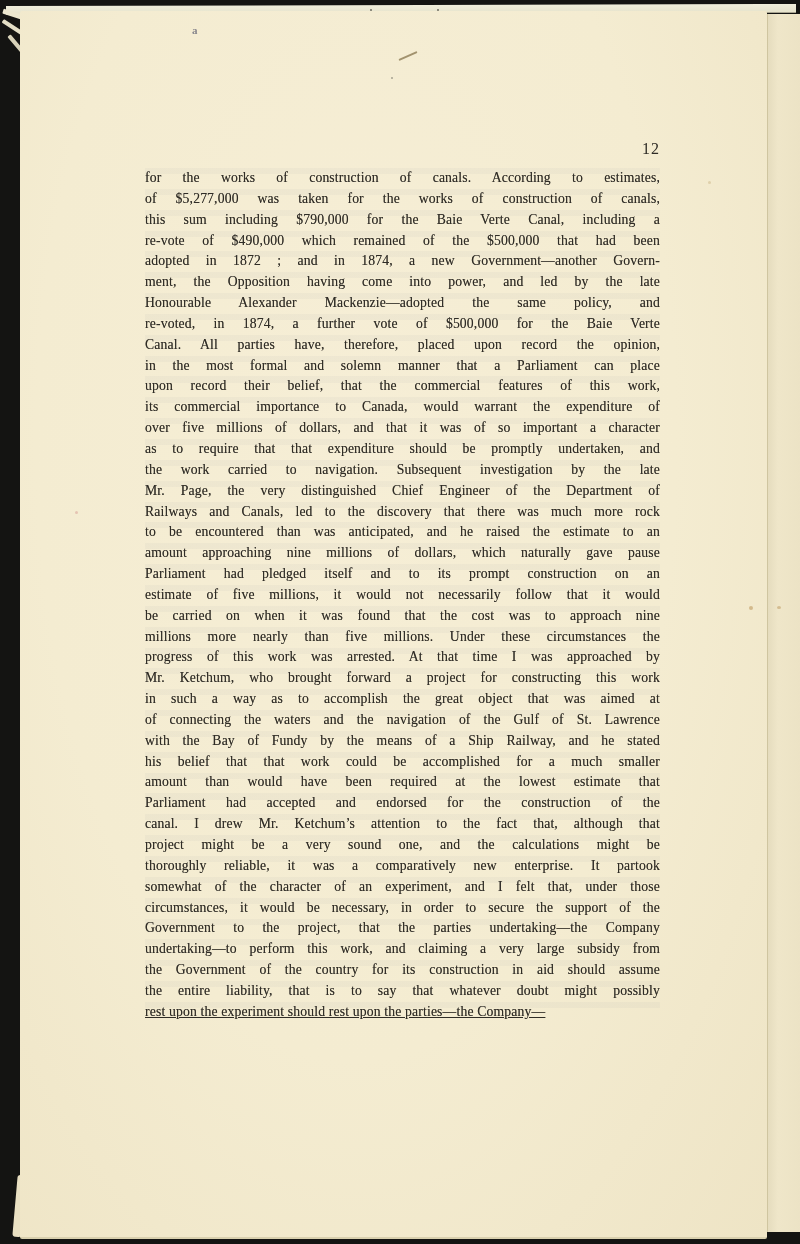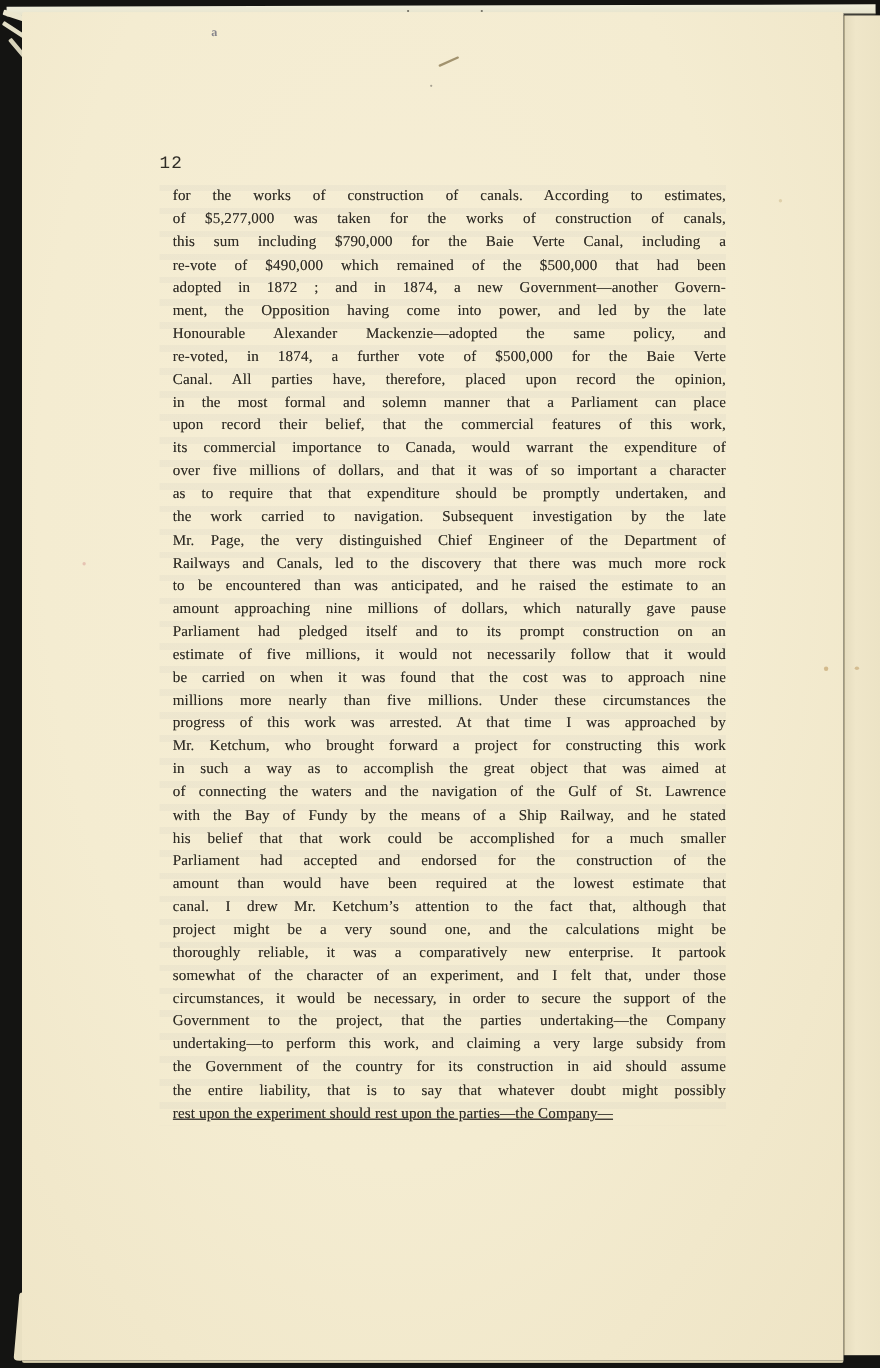--- a/index.html
+++ b/index.html
@@ -37,40 +37,39 @@
   
   .page {
     position: absolute; left: 20px; top: 11px; width: 747px; height: 1226px;
     background: radial-gradient(ellipse at 45% 35%, #f6eed6 0%, var(--paper, #f4ecd1) 55%, #eee4c5 100%);
     border-bottom: 2px solid #d9d0ae;
     border-radius: 2px;
   }
 
   .page-number {
     position: absolute; left: 125px; top: 129px; width: 515px; height: 22px;
-    text-align: left; font-size: 16px; letter-spacing: 1px;
+    text-align: right; font-size: 16px; letter-spacing: 1px;
     color: var(--ink, #2f2c26);
-    font-family: Liberation Mono, monospace;
   }
 
   .text-block {
     position: absolute; left: 125px; top: 157px; width: 515px;
     color: var(--ink, #2f2c26);
     font-size: 13.7px; letter-spacing: 0.15px;
     text-shadow: 0 0 0.4px rgba(47,44,38,0.55);
     
     background: repeating-linear-gradient(
       to bottom,
       rgba(108,116,138,0.05) 0 6px,
       transparent 6px 20.85px);
   }
   .line {
     height: 20.85px; line-height: 20.85px;
     text-align: justify; text-align-last: justify;
-    overflow: hidden; white-space: nowrap; margin-left: 12px;
+    overflow: hidden; white-space: nowrap;
   }
   .line:last-child { text-align-last: left; text-decoration: underline; }
 
   
   .stamp-a {
     position: absolute; left: 172px; top: 13px; width: 12px; height: 13px;
     color: #73737f; font-size: 11px; font-weight: bold;
     filter: blur(0.3px); opacity: 0.85;
   }
   .pen-slash {
@@ -135,22 +134,22 @@
         <div class="line">Parliament had pledged itself and to its prompt construction on an</div>
         <div class="line">estimate of five millions, it would not necessarily follow that it would</div>
         <div class="line">be carried on when it was found that the cost was to approach nine</div>
         <div class="line">millions more nearly than five millions. Under these circumstances the</div>
         <div class="line">progress of this work was arrested. At that time I was approached by</div>
         <div class="line">Mr. Ketchum, who brought forward a project for constructing this work</div>
         <div class="line">in such a way as to accomplish the great object that was aimed at</div>
         <div class="line">of connecting the waters and the navigation of the Gulf of St. Lawrence</div>
         <div class="line">with the Bay of Fundy by the means of a Ship Railway, and he stated</div>
         <div class="line">his belief that that work could be accomplished for a much smaller</div>
+        <div class="line">amount than would have been required at the lowest estimate that</div>
         <div class="line">Parliament had accepted and endorsed for the construction of the</div>
-        <div class="line">amount than would have been required at the lowest estimate that</div>
         <div class="line">canal. I drew Mr. Ketchum’s attention to the fact that, although that</div>
         <div class="line">project might be a very sound one, and the calculations might be</div>
         <div class="line">thoroughly reliable, it was a comparatively new enterprise. It partook</div>
         <div class="line">somewhat of the character of an experiment, and I felt that, under those</div>
         <div class="line">circumstances, it would be necessary, in order to secure the support of the</div>
         <div class="line">Government to the project, that the parties undertaking—the Company</div>
         <div class="line">undertaking—to perform this work, and claiming a very large subsidy from</div>
         <div class="line">the Government of the country for its construction in aid should assume</div>
         <div class="line">the entire liability, that is to say that whatever doubt might possibly</div>
         <div class="line">rest upon the experiment should rest upon the parties—the Company—</div>

